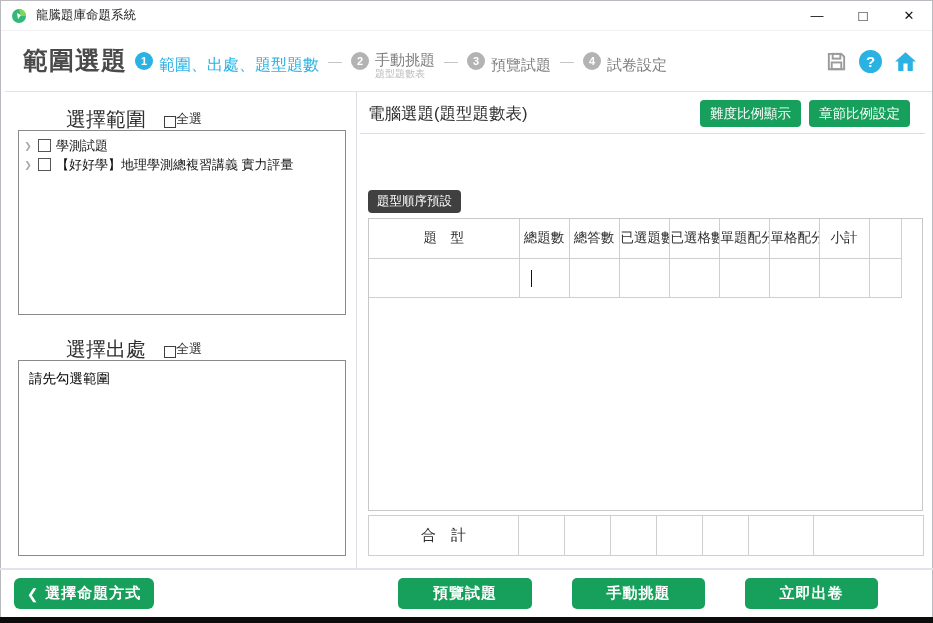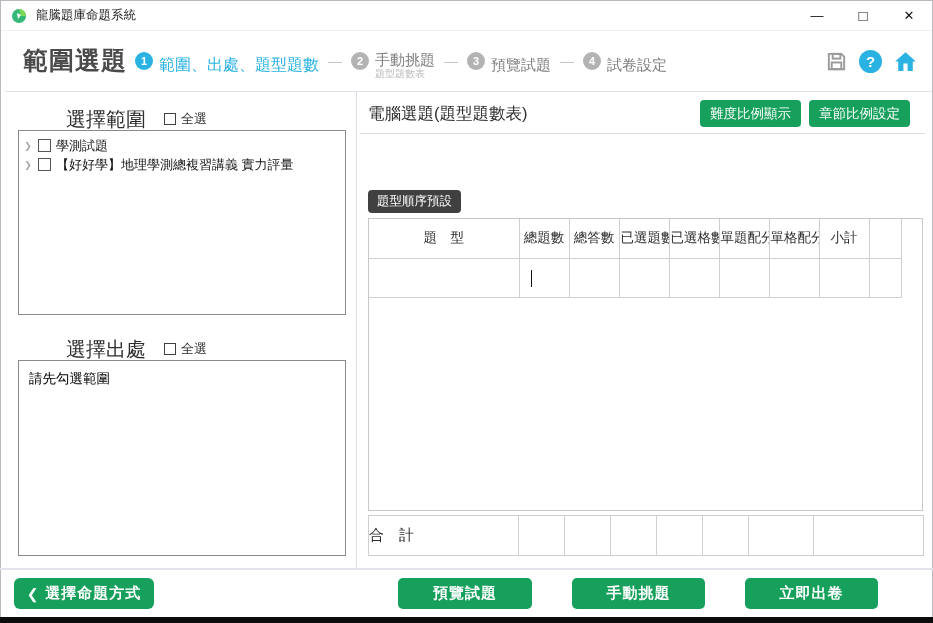--- a/index.html
+++ b/index.html
@@ -26,21 +26,21 @@
   .step.active .step-label { color:#29b2e2; font-size:16px; }
   .step-text-col { display:flex; flex-direction:column; line-height:1.15; }
   .step-sub { font-size:10px; color:#bcbcbc; }
   .step-sep { color:#c4c4c4; font-size:14px; margin:0 9px; }
   .header-icons { position:absolute; right:14px; top:0; height:100%; display:flex; align-items:center; gap:11px; }
   .icon-btn { background:transparent; border:none; cursor:pointer; padding:0; display:flex; align-items:center; justify-content:center; }
   .help-circle { width:23px; height:23px; border-radius:50%; background:#29b2e2; color:#fff; font-size:15px; font-weight:bold; display:flex; align-items:center; justify-content:center; }
 
   
   .section-title { position:absolute; left:34px; font-size:20px; color:#2e2e2e;margin-left:32px; }
-  .select-all { position:absolute; left:136px; display:flex; align-items:center; gap:5px; cursor:pointer;padding-left:28px; }
+  .select-all { position:absolute; left:136px; display:flex; align-items:flex-end; cursor:pointer;padding-left:28px; }
   .checkbox { width:12px; height:12px; border:1.6px solid #3f3f3f; background:#fff; display:inline-block; flex:0 0 auto; }
   .select-all-text { font-size:13px; color:#2e2e2e; }
   .range-box { position:absolute; left:18px; top:130px; width:328px; height:185px; border:1px solid #8a8a8a; background:#fff; padding:5px 4px; overflow:hidden; }
   .tree-item { display:flex; align-items:center; gap:5px; height:19px; cursor:pointer; }
   .expander { font-size:9px; color:#a8a8a8; width:10px; text-align:center; }
   .tree-check { width:13px; height:13px; border:1.4px solid #555; background:#fff; flex:0 0 auto; }
   .tree-label { font-size:13px; color:#141414; white-space:nowrap; }
   .source-box { position:absolute; left:18px; top:360px; width:328px; height:196px; border:1px solid #8a8a8a; background:#fff; padding:8px 10px; }
   .placeholder { font-size:13.5px; color:#000000; }
 
@@ -55,21 +55,21 @@
   .table-container { position:absolute; left:368px; top:218px; width:555px; height:293px; border:1px solid #c8c8c8; background:#fff; overflow:hidden; }
   table { border-collapse:collapse; table-layout:fixed; }
   .main-table { width:532px; }
   .main-table th, .main-table td { border:1px solid #cfcfcf; height:39px; text-align:center; vertical-align:middle; }
   .main-table th { font-size:13.5px; font-weight:500; color:#2e2e2e; padding:0 1px; overflow:hidden; white-space:nowrap; }
   .main-table tr:first-child th { border-top:none; }
   .main-table th:first-child, .main-table td:first-child { border-left:none; }
   .cell-input { position:relative; }
   .caret { position:absolute; left:11px; top:11px; width:1.5px; height:17px; background:#111; }
   .total-table { position:absolute; left:368px; top:515px; width:555px; height:41px; border:1px solid #c8c8c8; }
-  .total-table td { border:1px solid #cfcfcf; height:39px; text-align:left; vertical-align:middle; font-size:15px; color:#2e2e2e; }
+  .total-table td { border:1px solid #cfcfcf; height:39px; text-align:center; vertical-align:middle; font-size:15px; color:#2e2e2e; }
 
   
   .hr2 { position:absolute; left:0; right:0; top:568px; height:2px; background:#e2e2ea; }
   .footer-btn { position:absolute; top:578px; height:31px; background:#16a05b; color:#fff; border:none; border-radius:5px; font-size:15px; font-weight:bold; cursor:pointer; font-family:inherit; letter-spacing:1px; }
   .btn-back { left:14px; width:140px; display:flex; align-items:center; justify-content:center; gap:6px; border-radius:6px; }
   .back-chevron { font-size:14px; font-weight:bold; }
   .btn-preview { left:398px; width:134px; }
   .btn-manual { left:572px; width:133px; }
   .btn-generate { left:745px; width:133px; }
   .bottom-strip { position:absolute; left:0; right:0; bottom:0; height:6px; background:#0c0c0c; }

